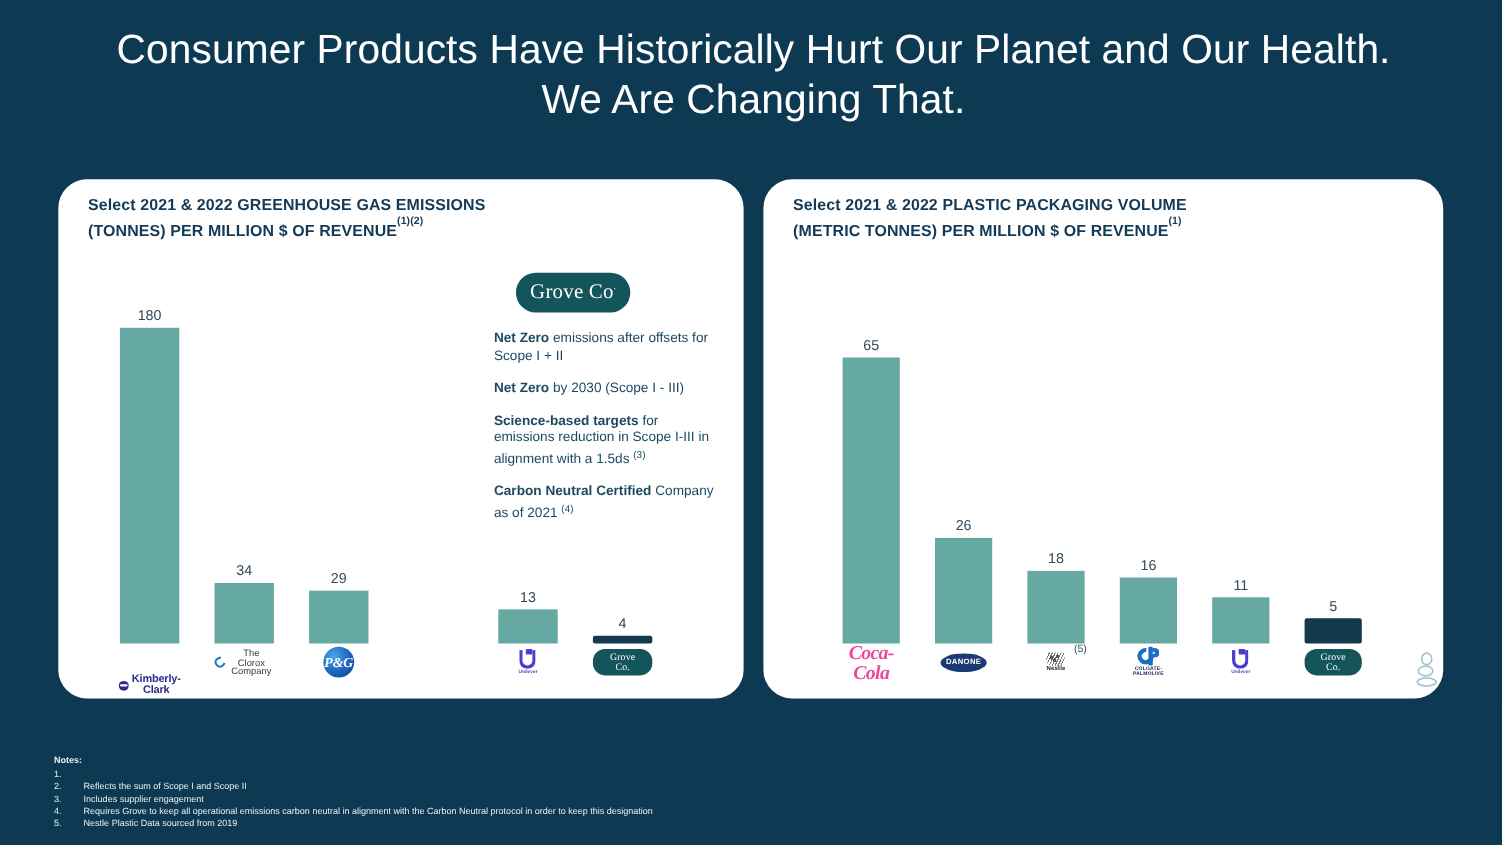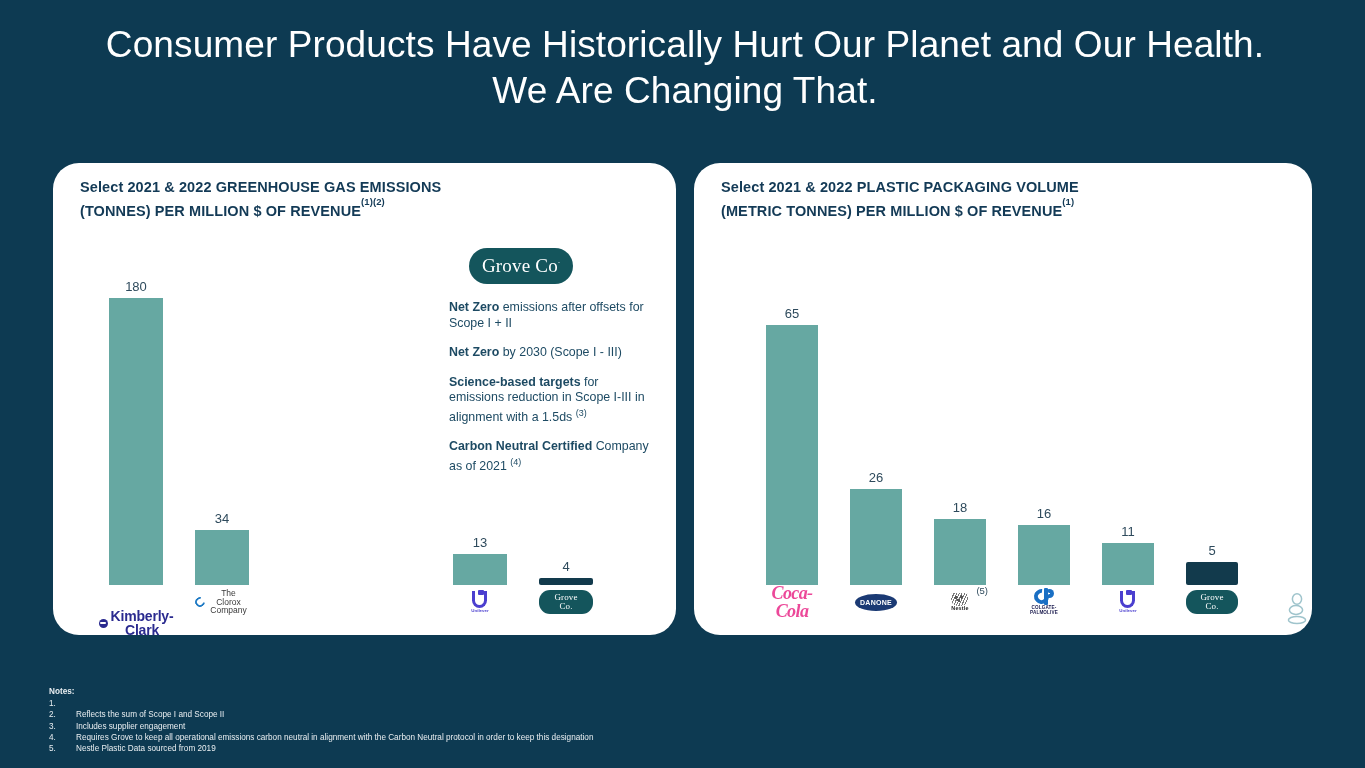--- a/index.html
+++ b/index.html
@@ -80,21 +80,21 @@
   }
   .fn-mark {
     position: absolute;
     font-size: 9.5px;
     color: #2e4a5c;
   }
 
   
   .lg { display: inline-flex; align-items: center; justify-content: center; line-height: 1; }
 
-  .lg-kc { color: #2a2a8f; font-size: 14px; font-weight: bold; letter-spacing: -0.2px; gap: 3px; margin-top: 42px; }
+  .lg-kc { color: #2a2a8f; font-size: 10px; font-weight: bold; letter-spacing: -0.2px; gap: 3px; margin-top: 42px; }
   .lg-kc .dot {
     width: 9px; height: 9px; border-radius: 50%;
     background: #2a2a8f; position: relative; flex: 0 0 auto;
   }
   .lg-kc .dot::after {
     content: ""; position: absolute; left: 1.2px; top: 3.4px;
     width: 6.6px; height: 2.2px; background: #fff; border-radius: 2px;
   }
 
   .lg-clorox { color: #3a3a3a; font-size: 8.5px; gap: 3px; }
@@ -247,20 +247,27 @@
             <span class="lg lg-kc"><span class="dot"></span>Kimberly-Clark</span>
           </div>
         </div>
         <div class="bar-group" style="left: 142px; width: 54px; height: 440px;">
           <div class="bar-value" style="bottom: 87px;">34</div>
           <div class="bar" style="height: 55px; bottom: 28px; background: rgb(102, 168, 162);"></div>
           <div class="bar-logo" style="bottom: -2px;">
             <span class="lg lg-clorox"><span class="c"></span>The Clorox Company</span>
           </div>
         </div>
+        <div class="bar-group" style="left: 228px; width: 54px; height: 440px;">
+          <div class="bar-value" style="bottom: 80px;">29</div>
+          <div class="bar" style="height: 48px; bottom: 28px; background: rgb(102, 168, 162);"></div>
+          <div class="bar-logo" style="bottom: -2px;">
+            <span class="lg lg-pg">P&amp;G</span>
+          </div>
+        </div>
         <div class="bar-group" style="left: 400px; width: 54px; height: 440px;">
           <div class="bar-value" style="bottom: 63px;">13</div>
           <div class="bar" style="height: 31px; bottom: 28px; background: rgb(102, 168, 162);"></div>
           <div class="bar-logo" style="bottom: -2px;">
             <span class="lg lg-unilever">
               <span class="u"></span>
               <span class="wordmark">Unilever</span>
             </span>
           </div>
         </div>

